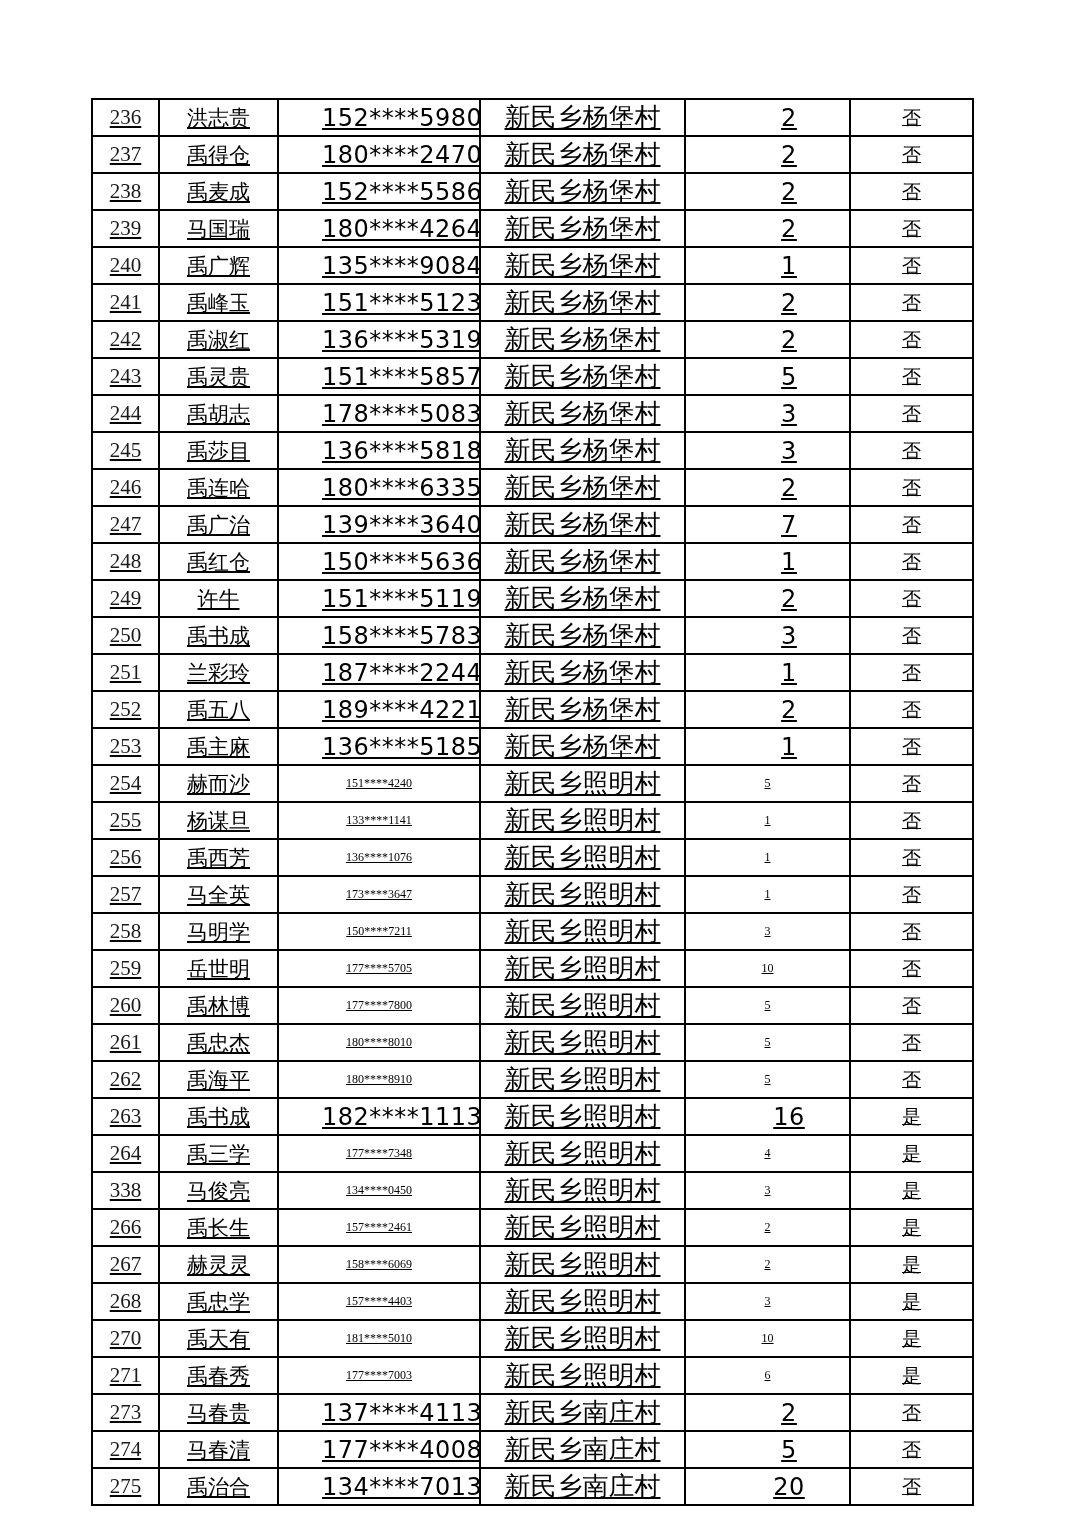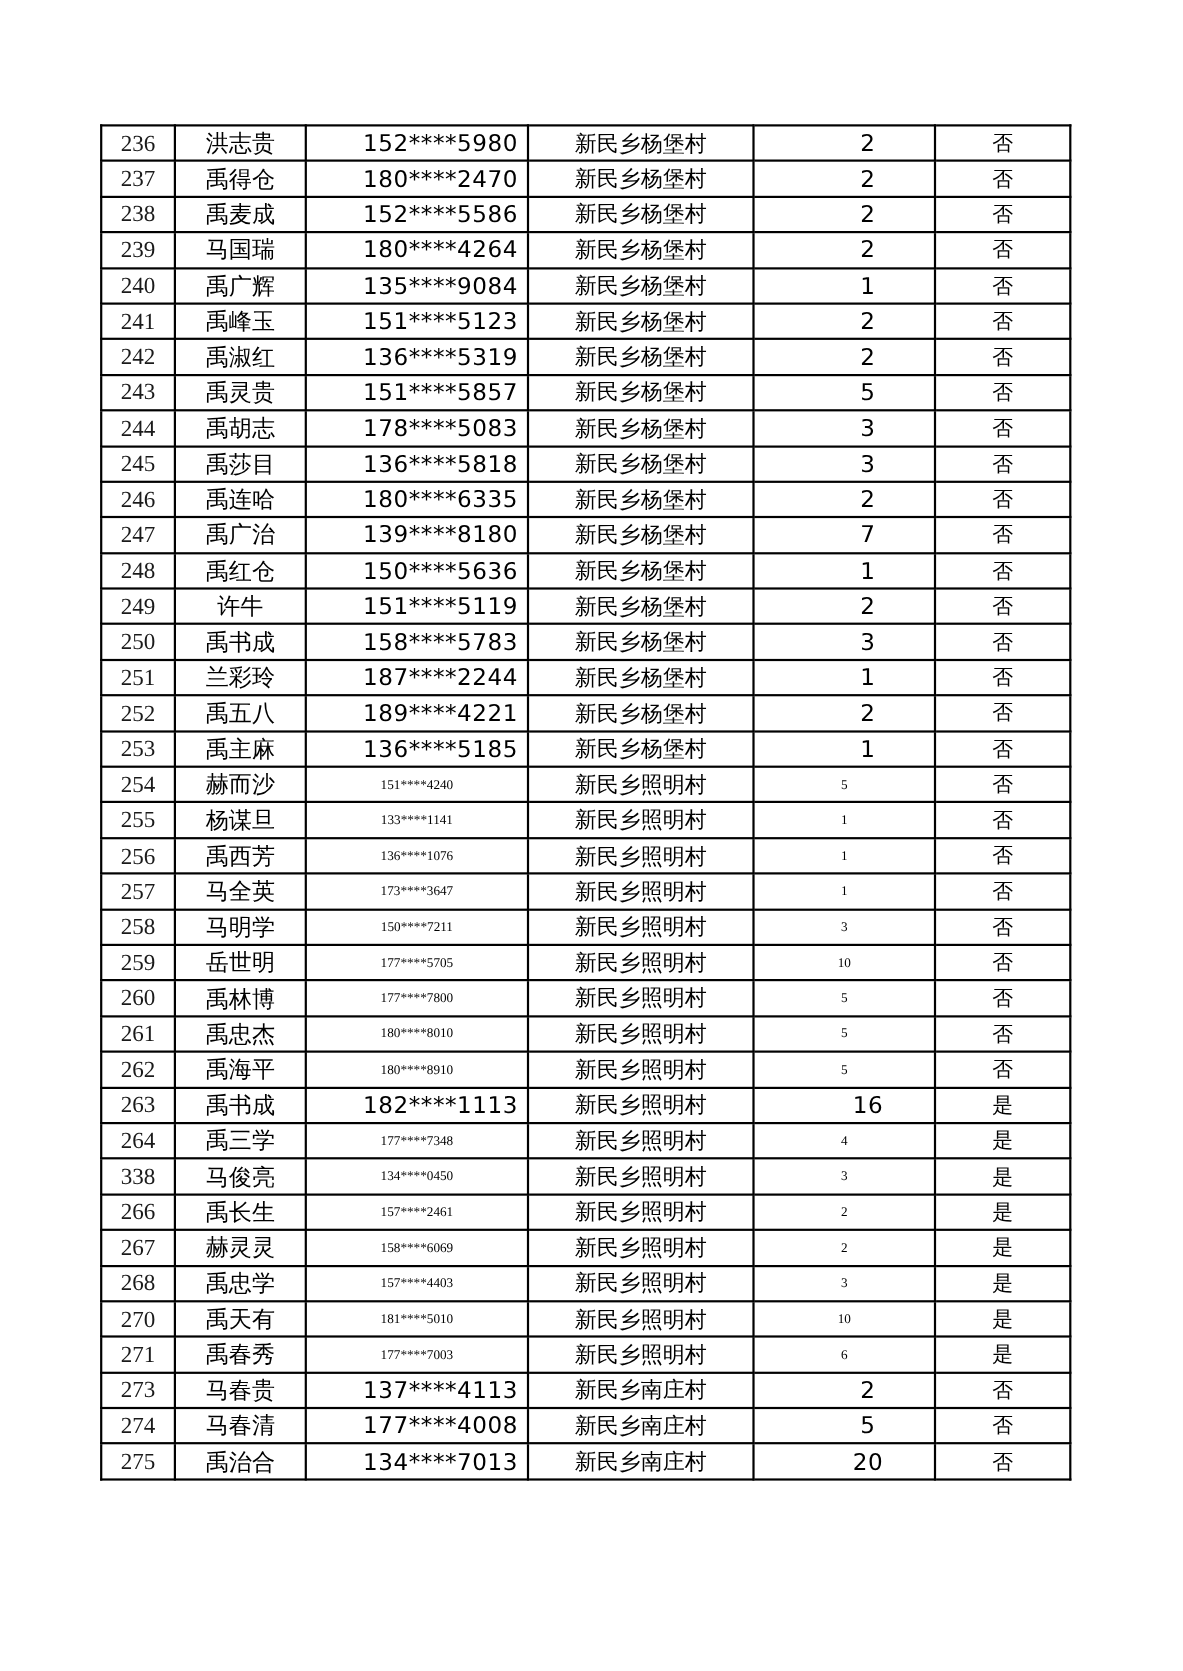--- a/index.html
+++ b/index.html
@@ -17,24 +17,25 @@
   .page {
     position: absolute;
     left: 0; top: 0;
     width: 1075px;
     height: 1519px;
     background: #ffffff;
   }
   table.roster {
     position: absolute;
     left: 91px;
-    top: 113px;
+    top: 98px;
     width: 881px;
     border-collapse: collapse;
     table-layout: fixed;
+    text-decoration: underline;
   }
   table.roster td {
     border: 2px solid #000000;
     height: 30.4px;
     padding: 0;
     text-align: center;
     vertical-align: middle;
     overflow: hidden;
     white-space: nowrap;
   }
@@ -52,28 +53,28 @@
   td.cell-name {
     font-family: "Liberation Serif", "DejaVu Serif", serif;
     font-size: 21px;
   }
   td.cell-phone.serif, td.cell-count.serif {
     font-family: "Liberation Serif", "DejaVu Serif", serif;
     font-size: 12px;
   }
   td.cell-phone.sans, td.cell-count.sans {
     font-family: "DejaVu Sans", "Liberation Sans", sans-serif;
-    font-size: 21px;
+    font-size: 24px;
     font-weight: 500;
     letter-spacing: 0.5px;
     padding-left: 43px;
   }
   td.cell-village {
     font-family: "Liberation Serif", "DejaVu Serif", serif;
-    font-size: 20px;
+    font-size: 26px;
   }
   td.cell-flag {
     font-family: "Liberation Serif", "DejaVu Serif", serif;
     font-size: 19px;
   }
 </style>
 </head>
 <body>
 
 <div class="page">
@@ -171,21 +172,21 @@
     <td class="cell-index">246</td>
     <td class="cell-name">禹连哈</td>
     <td class="cell-phone sans">180****6335</td>
     <td class="cell-village">新民乡杨堡村</td>
     <td class="cell-count sans">2</td>
     <td class="cell-flag">否</td>
   </tr>
         <tr>
     <td class="cell-index">247</td>
     <td class="cell-name">禹广治</td>
-    <td class="cell-phone sans">139****8180</td>
+    <td class="cell-phone sans">139****3640</td>
     <td class="cell-village">新民乡杨堡村</td>
     <td class="cell-count sans">7</td>
     <td class="cell-flag">否</td>
   </tr>
         <tr>
     <td class="cell-index">248</td>
     <td class="cell-name">禹红仓</td>
     <td class="cell-phone sans">150****5636</td>
     <td class="cell-village">新民乡杨堡村</td>
     <td class="cell-count sans">1</td>

